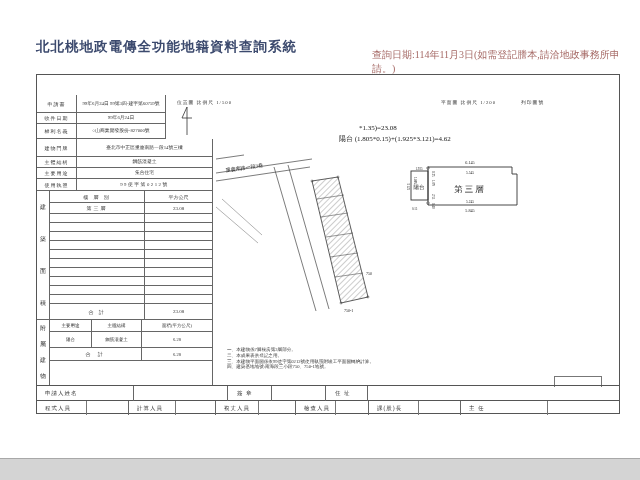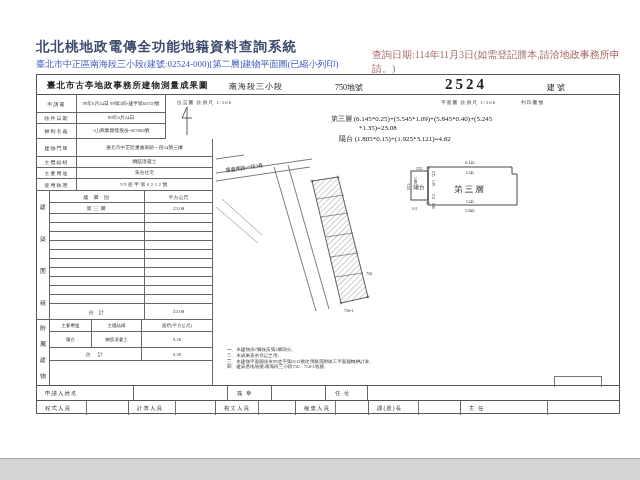--- a/index.html
+++ b/index.html
@@ -61,32 +61,24 @@
   .band { left:0; top:458px; width:640px; height:22px; background:#d4d4d4; border-top:1px solid #a8a8a8; }
 
   svg text { fill:#222; font-family:"Liberation Serif","DejaVu Serif",serif; }
 </style>
 </head>
 <body>
 
 <div id="canvas">
 
   <div class="abs sys-title">北北桃地政電傳全功能地籍資料查詢系統</div>
-  <div class="abs subtitle">臺北市中正區南海段三小段(建號:02524-000)[第二層]建物平面圖(已縮小列印)</div>
   <div class="abs query-note">查詢日期:114年11月3日(如需登記謄本,請洽地政事務所申請。)</div>
 
   <div class="abs doc">
 
-    <div class="abs doc-head">
-      <div class="abs office-title">臺北市古亭地政事務所建物測量成果圖</div>
-      <div class="abs sec-name">南海段三小段</div>
-      <div class="abs land-no">750地號</div>
-      <div class="abs bld-no">2524</div>
-      <div class="abs bld-lab">建號</div>
-    </div>
 
     <div class="abs left-panel">
 
       <div class="blk" style="width:129px">
         <div class="irow" style="height:18px">
           <div class="lab">申請書</div>
           <div class="val">99年6月24日 99第3四-建字第60759號</div>
         </div>
         <div class="irow" style="height:11px">
           <div class="lab">收件日期</div>
@@ -209,21 +201,20 @@
     <div class="abs scale-lab" style="left:140px;top:24px">位置圖 比例尺 1/500</div>
     <div class="abs scale-lab" style="left:404px;top:24px">平面圖 比例尺 1/200</div>
     <div class="abs scale-lab" style="left:484px;top:24px">列印圖號</div>
 
     <svg class="abs" style="left:142px;top:30px" width="16" height="32" viewBox="0 0 16 32">
       <line x1="8" y1="2" x2="8" y2="30" stroke="#333" stroke-width="0.8"></line>
       <line x1="8" y1="2" x2="3" y2="13" stroke="#333" stroke-width="0.8"></line>
       <line x1="3" y1="13" x2="13" y2="13" stroke="#333" stroke-width="0.8"></line>
     </svg>
 
-    <div class="abs formula" style="left:294px;top:39px">第三層 (6.145*0.25)+(5.545*1.09)+(5.845*0.40)+(5.245</div>
     <div class="abs formula" style="left:322px;top:49px">*1.35)=23.08</div>
     <div class="abs formula" style="left:302px;top:59px">陽台 (1.805*0.15)+(1.925*3.121)=4.62</div>
 
     <svg class="abs" style="left:179px;top:72px" width="160" height="168" viewBox="0 0 160 168">
       <defs>
         <pattern id="hatch" width="4" height="4" patternUnits="userSpaceOnUse" patternTransform="rotate(45)">
           <line x1="0" y1="0" x2="0" y2="4" stroke="#555" stroke-width="0.6"></line>
         </pattern>
       </defs>
       <line x1="0" y1="12" x2="28" y2="8" stroke="#444" stroke-width="0.7"></line>

